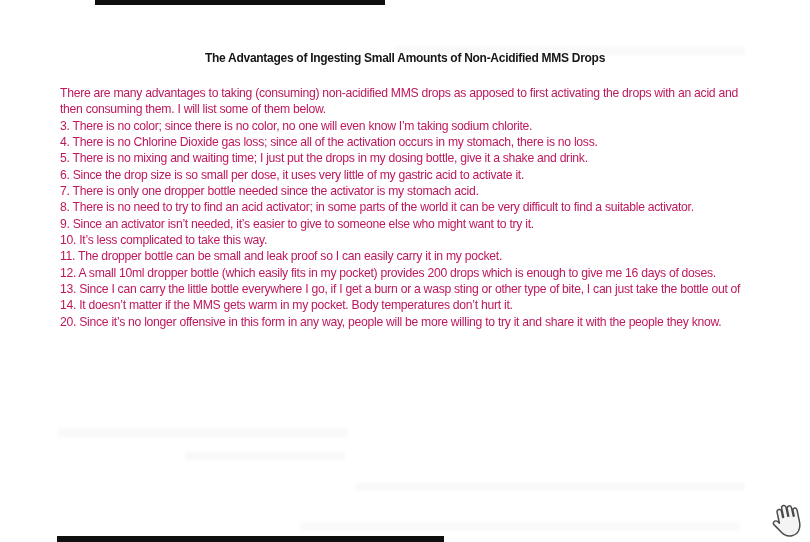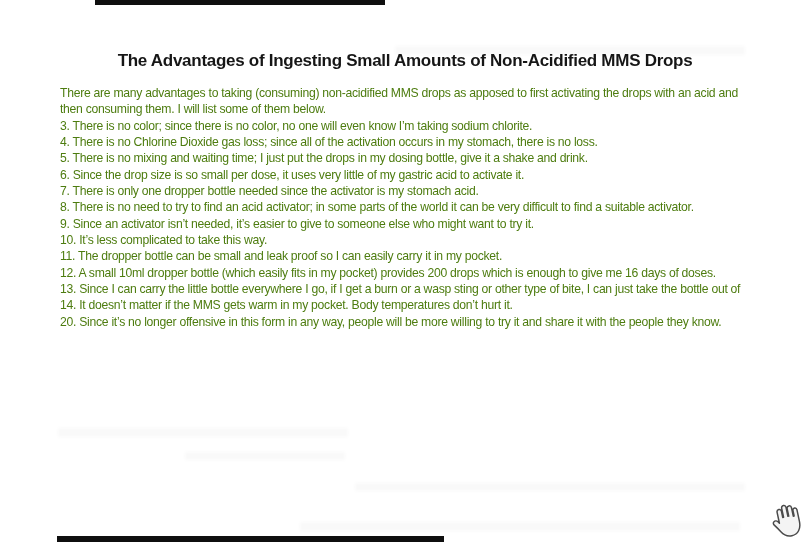--- a/index.html
+++ b/index.html
@@ -22,32 +22,32 @@
     background: #0f0f0f;
   }
   .edge-bar.top { left: 95px; top: 0; width: 290px; height: 5px; }
   .edge-bar.bottom { left: 57px; top: 536px; width: 387px; height: 6px; }
 
   .title {
     position: absolute;
     left: 0; right: 0;
     top: 51px;
     text-align: center;
-    font-size: 17px;
+    font-size: 12px;
     font-weight: 700;
     letter-spacing: -0.28px;
     color: #161616;
     white-space: nowrap;
   }
   .body-text {
     position: absolute;
     left: 60px;
     top: 85px;
     width: 714px;
-    color: #4d7c0f;
+    color: #be185d;
   }
   .line {
     font-size: 12.2px;
     letter-spacing: -0.28px;
     line-height: 16.35px;
     white-space: nowrap;
   }
   
   .ghost {
     position: absolute;

